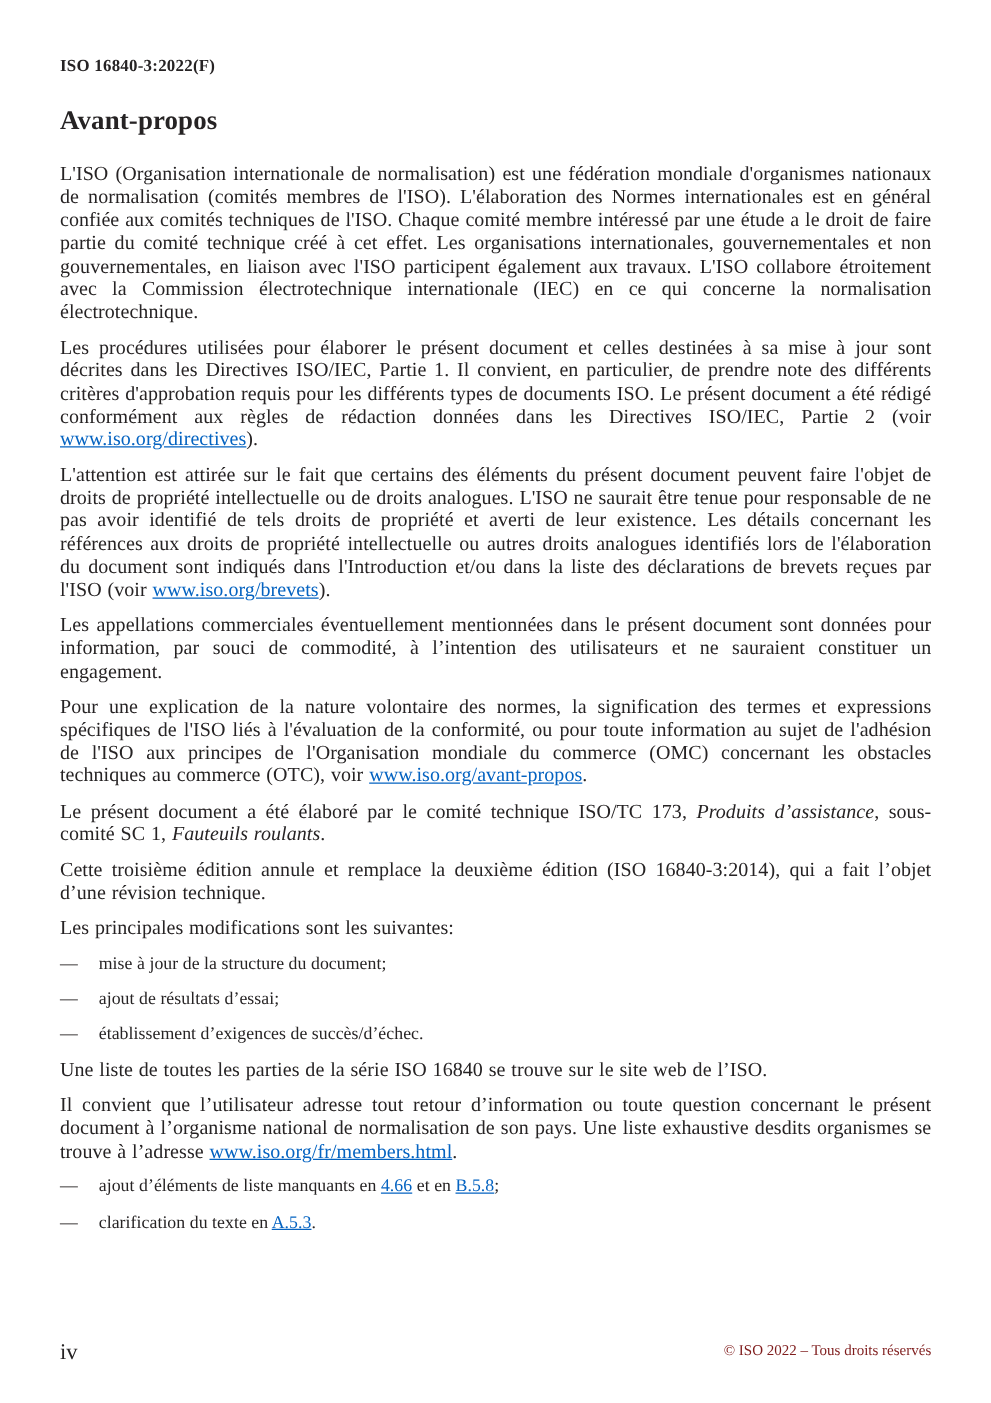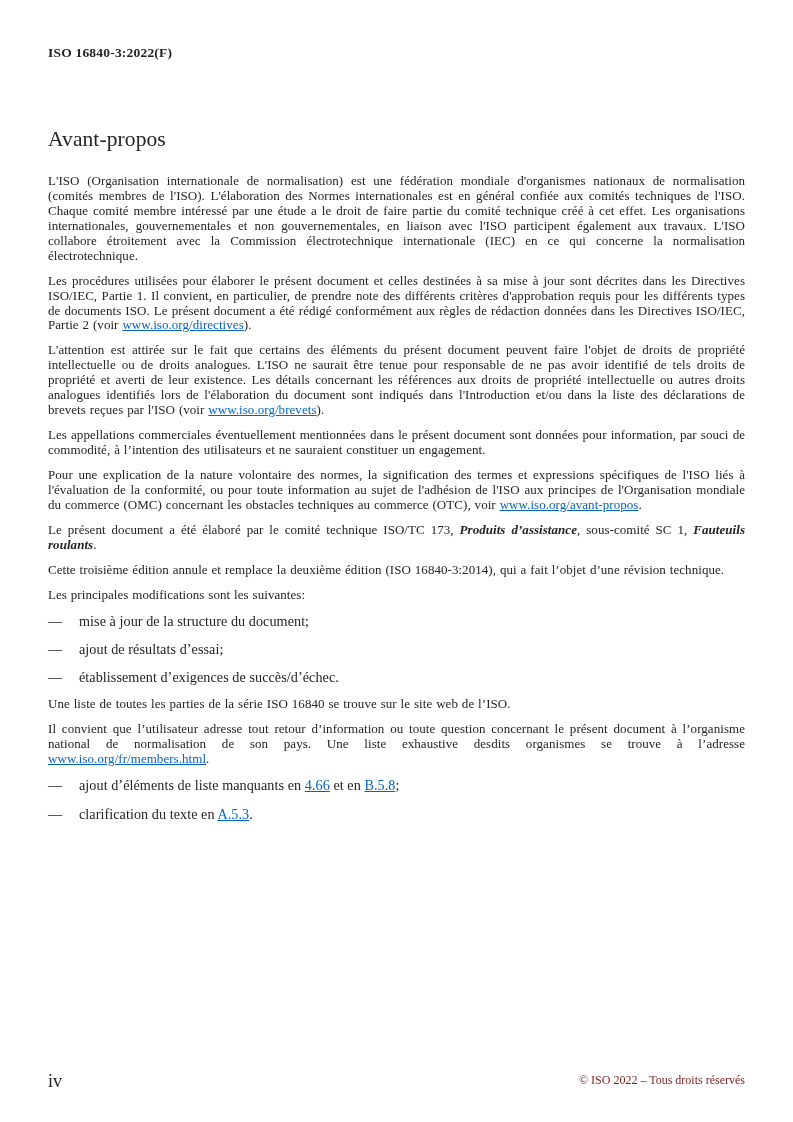--- a/index.html
+++ b/index.html
@@ -22,28 +22,28 @@
     top:45px;
     width:697px;
   }
   .doc-ref{
     font-weight:700;
     font-size:13.5px;
     letter-spacing:0.2px;
   }
   h1.title{
     font-size:21.5px;
-    font-weight:400;
-    margin:66px 0 22px 0;
+    font-weight:700;
+    margin:23px 0 22px 0;
     letter-spacing:0.1px;
   }
   .body-blocks .para{
     margin:0 0 10px 0;
     text-align:justify;
-    font-size:13px;
+    font-size:16px;
     line-height:1.15;
     letter-spacing:0.05px;
     word-spacing:0.6px;
   }
   .body-blocks .list-item{
     position:relative;
     padding-left:31px;
     margin:2px 0 12px 0;
     text-align:justify;
     font-size:14.2px;
@@ -53,21 +53,21 @@
   .body-blocks .dash{
     position:absolute;
     left:0;
     top:0;
   }
   .link{
     color:var(--link);
     text-decoration:underline;
     cursor:pointer;
   }
-  .italic{font-style:italic;font-weight:bold;}
+  .italic{font-style:italic;}
   .footer-left{
     position:absolute;
     left:48px;
     top:1071px;
     font-size:18px;
   }
   .footer-right{
     position:absolute;
     right:48px;
     top:1073px;

